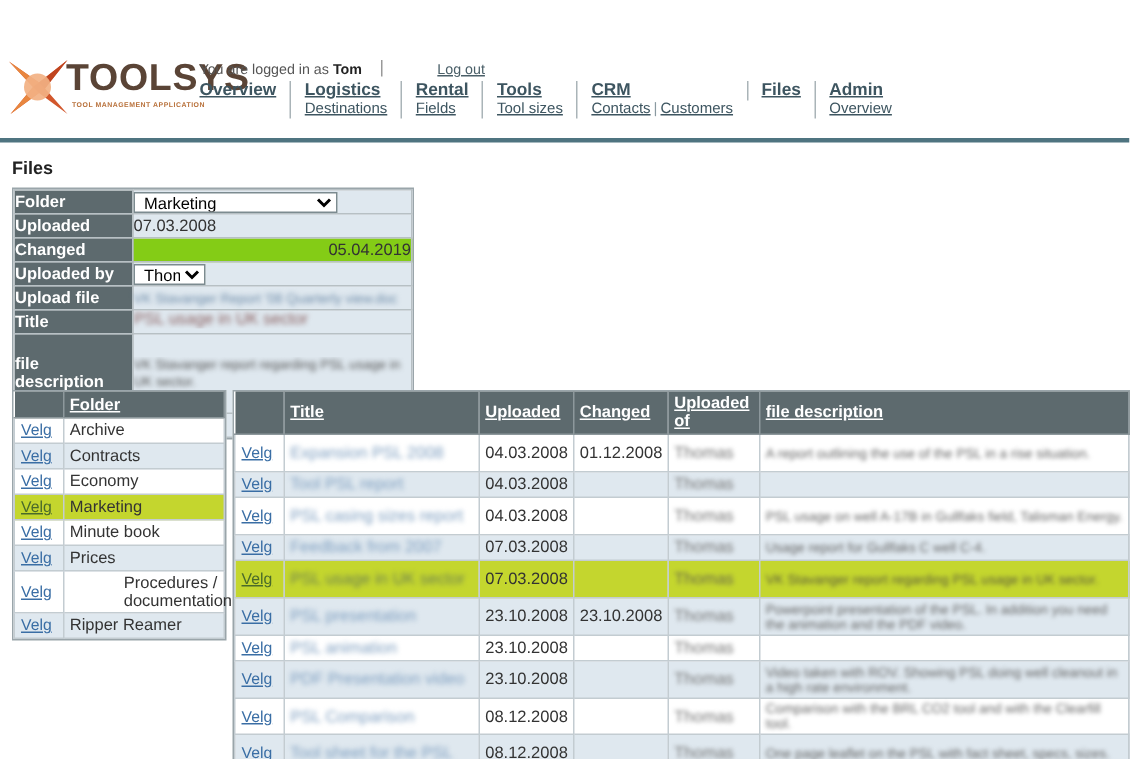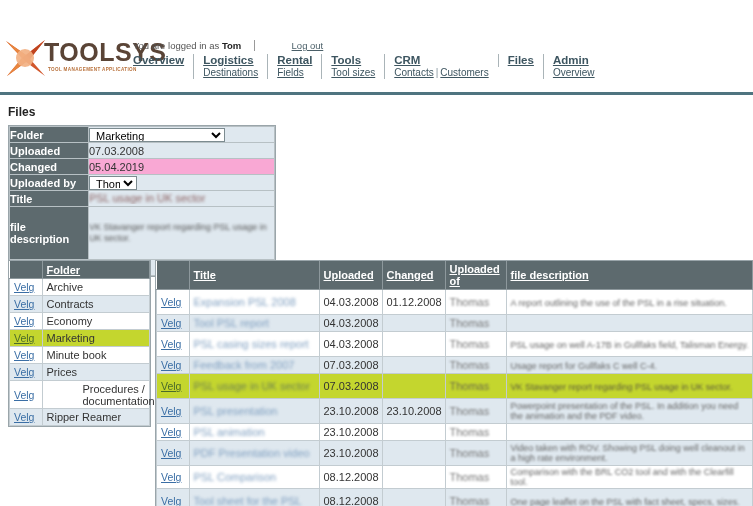--- a/index.html
+++ b/index.html
@@ -44,21 +44,21 @@
   .page-title{font-size:12px;font-weight:bold;color:#222;margin:10px 0 6px 8px;}
 
   
   .form-wrap{margin-left:8px;width:266px;border:1px solid #9aa5aa;
     border-collapse:collapse;}
   table.form{border-collapse:collapse;width:100%;table-layout:fixed;}
   table.form td{border:1px solid #b7c0c4;padding:0;height:15px;vertical-align:middle;}
   td.lbl{width:78px;background:#5d6a6e;color:#ffffff;font-weight:bold;
     font-size:11px;padding:2px 0 2px 5px;}
   td.val{background:#dfe8ef;padding:1px 2px 1px 3px;font-size:11px;color:#333;}
-  td.val.white{background:#f9a8d4;}
+  td.val.white{background:#84cc16;text-align:right;}
 
   select.sel{font-family:"Liberation Sans",sans-serif;font-size:11px;
     height:14px;border:1px solid #7c8b90;background:#fff;padding:0 0 0 2px;}
   .sel-folder{width:136px;}
   .sel-user{width:48px;}
   .txt-title{width:150px;}
 
   .blur{filter:blur(1.6px);display:inline-block;}
   .blur-s{filter:blur(1.3px);display:inline-block;}
 
@@ -186,20 +186,26 @@
   </tr>
   <tr>
     <td class="lbl">Uploaded by</td>
     <td class="val">
       <select class="sel sel-user">
         <option class="blur-s">Thomas</option>
       </select>
     </td>
   </tr>
   <tr>
+    <td class="lbl">Upload file</td>
+    <td class="val">
+      <span class="blur" style="font-size:9px;color:#6d8ba8;">VK Stavanger Report '08 Quarterly view.doc</span>
+    </td>
+  </tr>
+  <tr>
     <td class="lbl">Title</td>
     <td class="val">
       <span class="txt txt-title" style="display:inline-block;overflow:hidden;white-space:nowrap;"><span class="blur" style="color:#8a5f5f;">PSL usage in UK sector</span></span>
     </td>
   </tr>
   <tr>
     <td class="lbl" style="height:52px;">file description</td>
     <td class="val">
       <div class="ta" style="overflow:hidden;">
         <span class="blur" style="font-size:9px;line-height:11px;color:#555;">VK Stavanger report regarding PSL usage in UK sector.</span>

